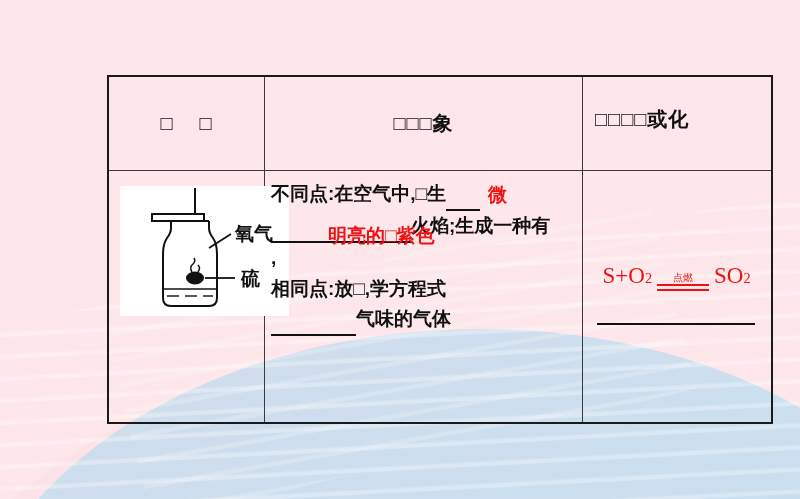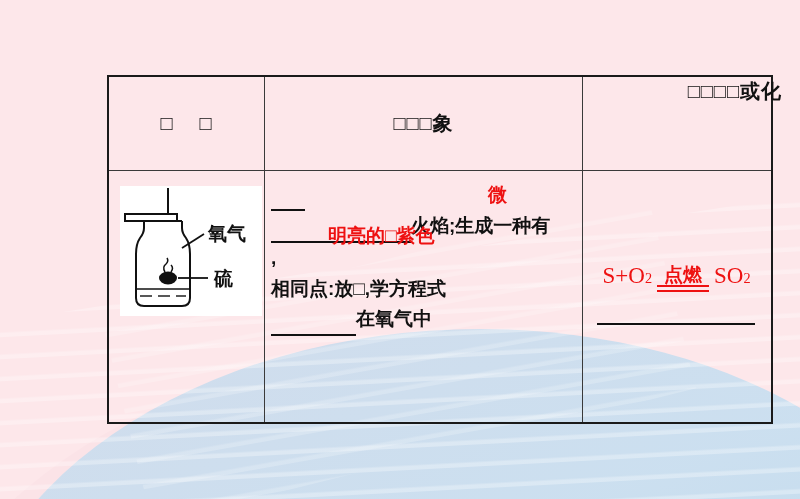--- a/index.html
+++ b/index.html
@@ -112,34 +112,36 @@
     align-items: center;
     justify-content: center;
     font-size: 20px;
     font-weight: bold;
     color: #111;
     letter-spacing: 1px;
   }
   .hdr-text.two-line {
     flex-direction: row;
     align-items: flex-start;
-    justify-content: flex-end;
+    justify-content: space-between;
     padding-left: 12px;
     line-height: 1.45;
+    margin-top: 28px;
   }
   .hdr-text .gap { display: inline-block; width: 26px; }
 
   
   .figure-wrap {
     position: absolute;
     left: 11px;
     top: 15px;
     width: 142px;
     height: 130px;
     background: #ffffff;
+    padding-left: 27px;
   }
   .figure-wrap svg { display: block; }
 
   
   .phenom {
     position: relative;
     width: 100%;
     height: 100%;
     padding: 8px 4px 0 6px;
     box-sizing: border-box;
@@ -184,22 +186,22 @@
   .arrow {
     display: inline-flex;
     flex-direction: column;
     align-items: center;
     margin: 0 5px;
     position: relative;
     top: -2px;
   }
   .arrow .cond {
     font-family: "Liberation Sans", "DejaVu Sans", sans-serif;
-    font-size: 19px;
-    font-weight: bold;
+    font-size: 10px;
+    font-weight: normal;
     line-height: 1;
     margin-bottom: 1px;
   }
   .arrow .bars {
     width: 52px;
     height: 7px;
     border-top: 2px solid #ee1111;
     border-bottom: 2px solid #ee1111;
     box-sizing: border-box;
   }
@@ -277,40 +279,40 @@
             <text x="88" y="54" font-family="Liberation Sans, DejaVu Sans, sans-serif" font-size="19" font-weight="bold" fill="#111">氧气</text>
             <text x="94" y="99" font-family="Liberation Sans, DejaVu Sans, sans-serif" font-size="19" font-weight="bold" fill="#111">硫</text>
           </svg>
         </div>
       </div>
 
       <div class="cell col-2">
         <div class="phenom">
 
           <div class="ln">
-            <span class="blank" style="width:34px">&nbsp;</span>
+            <span>不同点:在空气中,□生</span><span class="blank" style="width:34px">&nbsp;</span>
             <span class="red-overlay" style="left:217px; top:1px;">微</span>
           </div>
 
           <div class="ln">
             <span class="blank" style="width:140px">&nbsp;</span><span>火焰;生成一种有</span>
           </div>
 
           <div class="ln">
             <span>,</span>
             <span class="red-overlay" style="left:57px; top:-22px;">明亮的□紫色</span>
           </div>
 
 
           <div class="ln">
             <span>相同点</span><span>:放□,学方程式</span>
           </div>
 
           <div class="ln">
-            <span class="blank" style="width:85px">&nbsp;</span><span>在氧气中</span>
+            <span class="blank" style="width:85px">&nbsp;</span><span>气味的气体</span>
           </div>
 
         </div>
       </div>
 
       <div class="cell col-3">
         <div class="eq-wrap">
           <span class="eq">
             <span>S</span>
               <span>+</span>

